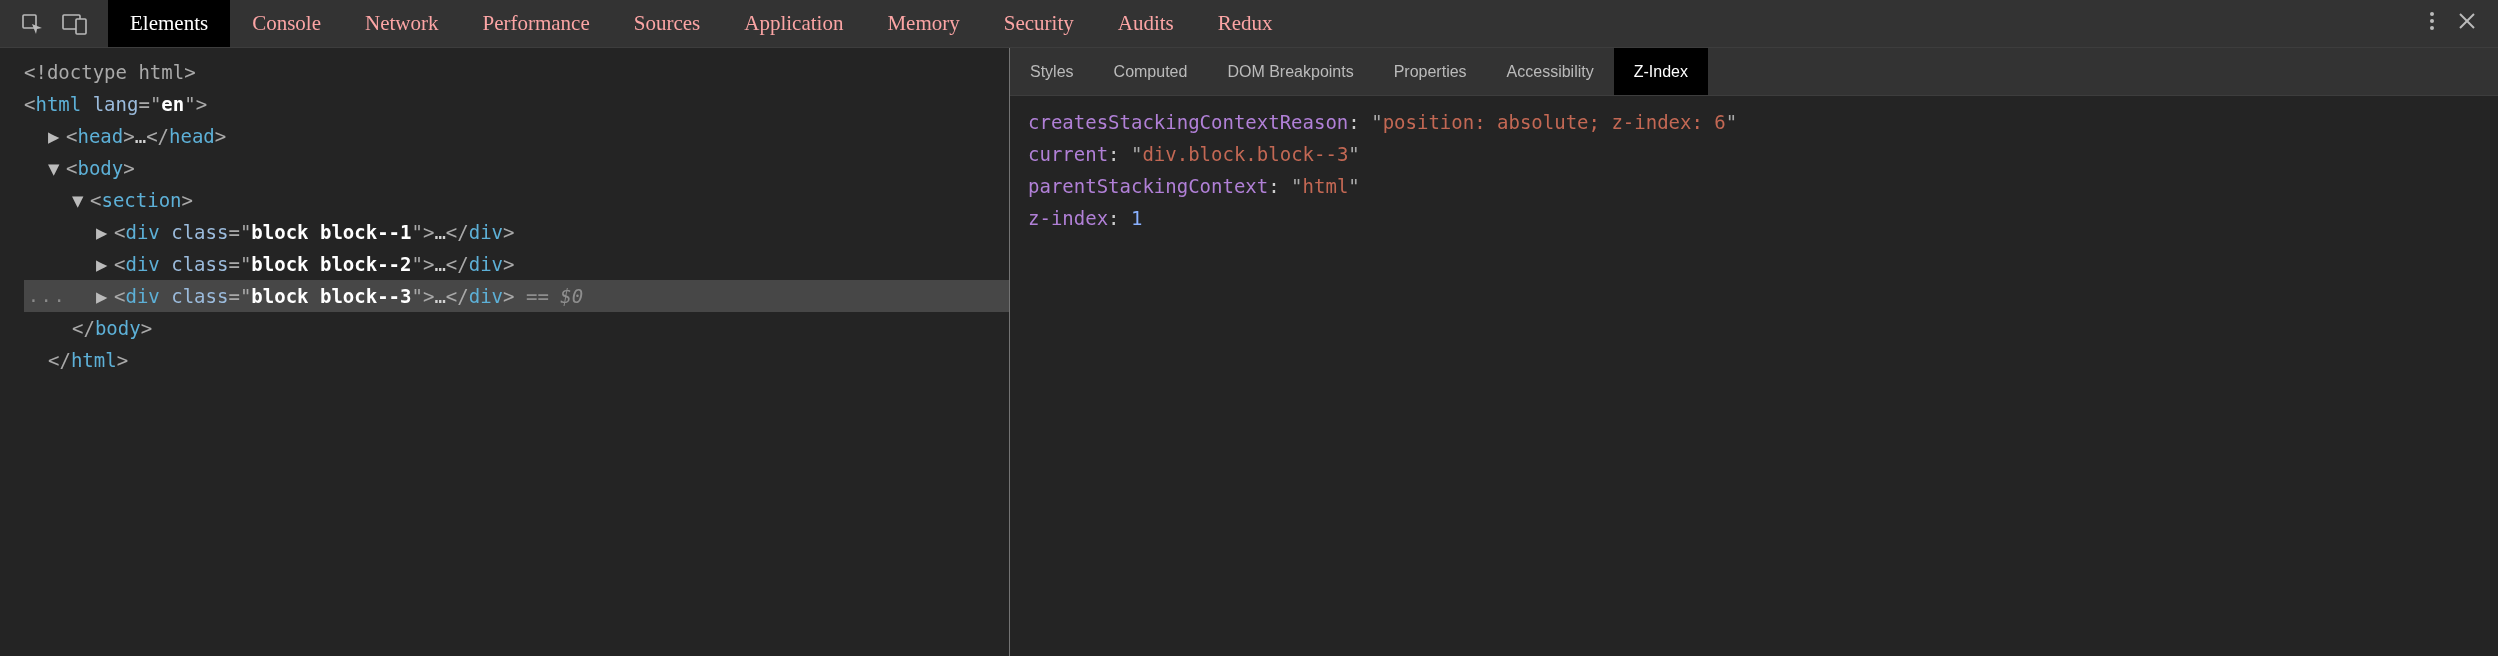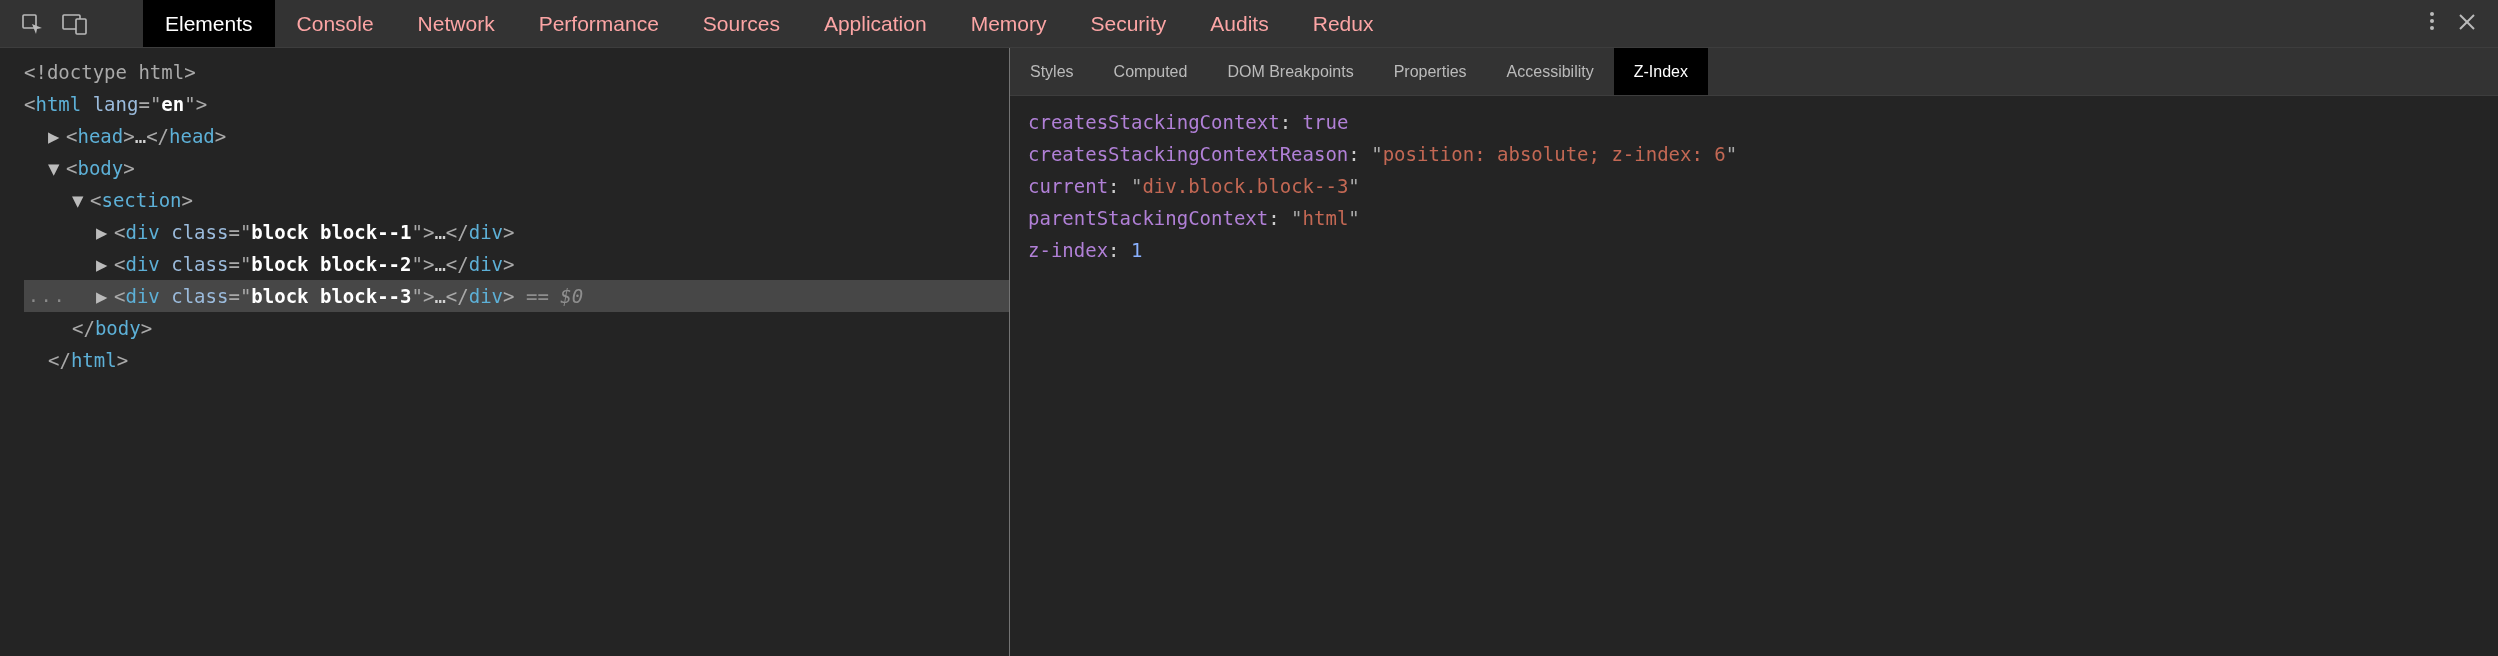--- a/index.html
+++ b/index.html
@@ -13,23 +13,22 @@
   font-size: 19px;
 }
 
 
 .top-bar {
   display: flex;
   align-items: center;
   background: #333333;
   border-bottom: 1px solid #3d3d3d;
   height: 48px;
-  font-family: Liberation Sans, sans-serif;
+  font-family: Liberation Serif, serif;
   font-size: 21px;
-  gap: 35px;
 }
 .top-bar .tool-icons {
   display: flex;
   align-items: center;
   gap: 18px;
   padding: 0 20px;
   height: 100%;
 }
 .top-bar .tool-icons svg { display: block; }
 .tabs {
@@ -277,23 +276,20 @@
         </div>
       <div class="stab">
           <span>Accessibility</span>
         </div>
       <div class="stab active">
           <span>Z-Index</span>
         </div>
     </div>
     <div class="side-body">
       <div class="prop-row">
-        <span class="prop-key">createsStackingContext</span><span class="prop-colon">: </span><span class="prop-true">true</span>
-      </div>
-      <div class="prop-row">
         <span class="prop-key">createsStackingContextReason</span><span class="prop-colon">: </span><span class="tok-punc">"</span><span class="prop-str">position: absolute; z-index: 6</span><span class="tok-punc">"</span>
       </div>
       <div class="prop-row">
         <span class="prop-key">current</span><span class="prop-colon">: </span><span class="tok-punc">"</span><span class="prop-str">div.block.block--3</span><span class="tok-punc">"</span>
       </div>
       <div class="prop-row">
         <span class="prop-key">parentStackingContext</span><span class="prop-colon">: </span><span class="tok-punc">"</span><span class="prop-str">html</span><span class="tok-punc">"</span>
       </div>
       <div class="prop-row">
         <span class="prop-key">z-index</span><span class="prop-colon">: </span><span class="prop-num">1</span>

